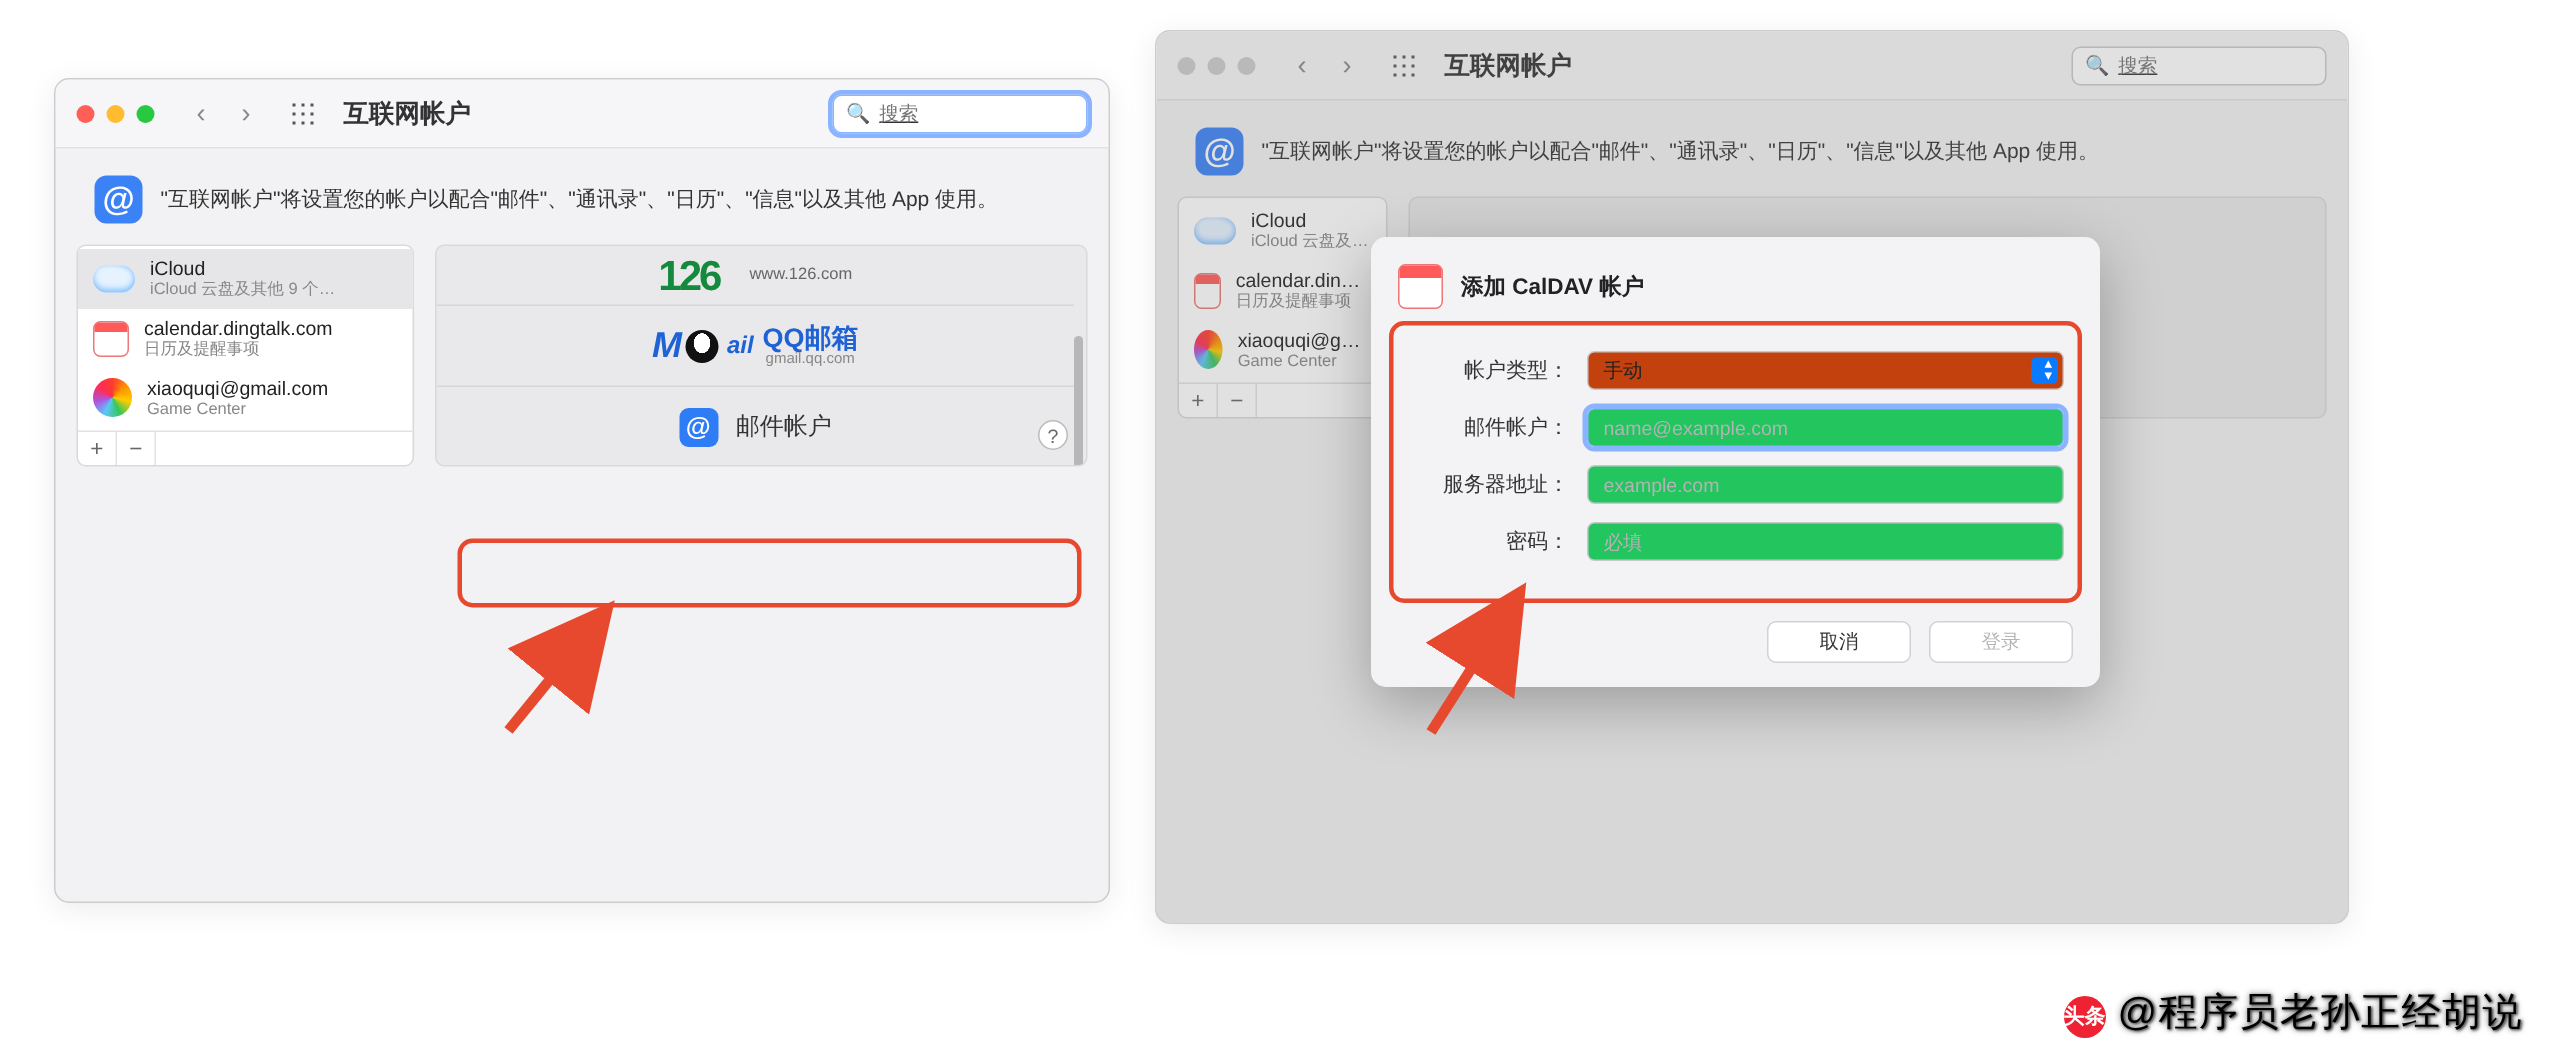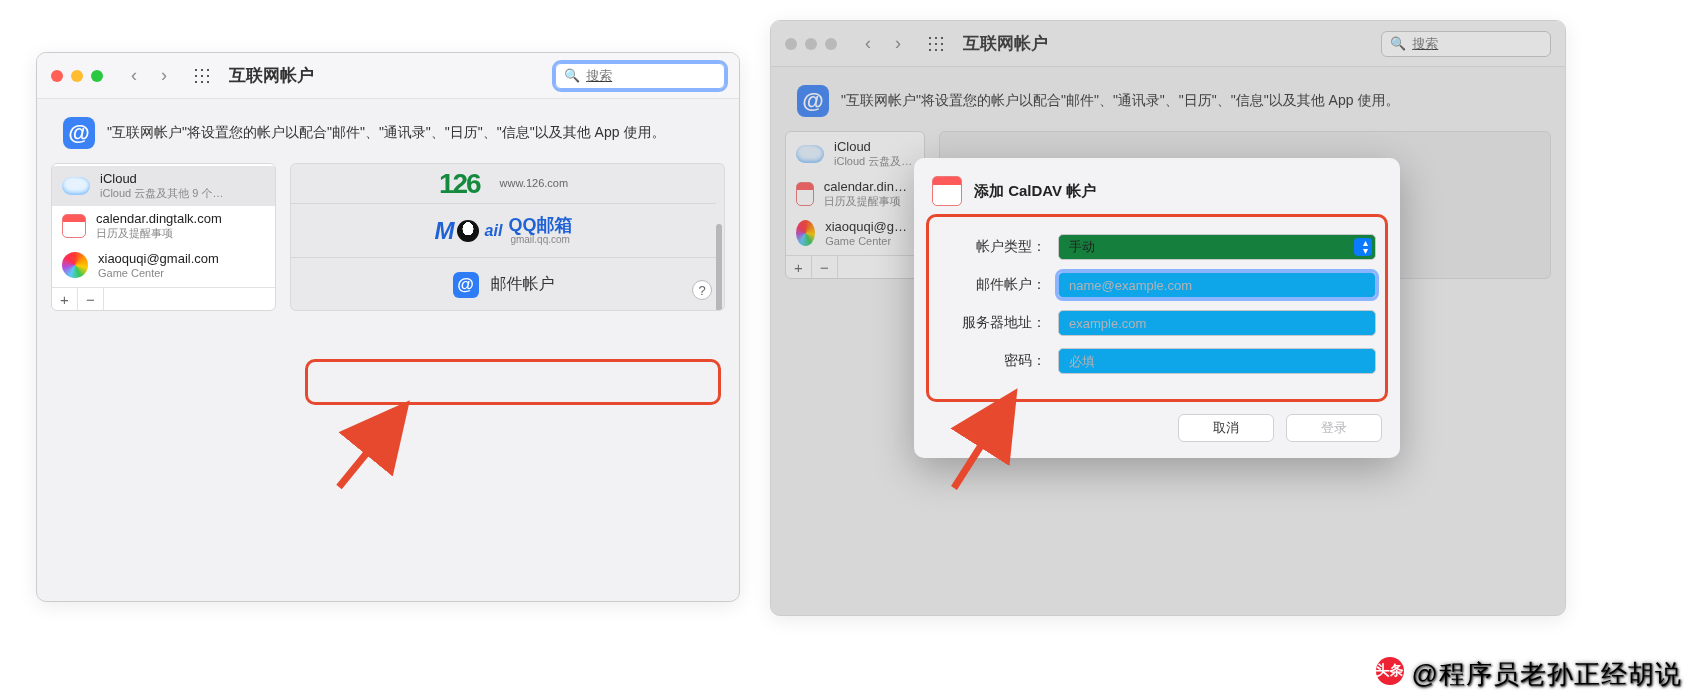--- a/index.html
+++ b/index.html
@@ -64,31 +64,31 @@
   .highlight-box { position: absolute; border: 3px solid #e7492e; border-radius: 10px; pointer-events: none; }
   .arrow-svg { position: absolute; pointer-events: none; }
 
   
   .modal { position: absolute; background: #f3f3f5; border-radius: 10px; box-shadow: 0 12px 40px rgba(0,0,0,0.28); padding: 18px 18px 16px; margin-top: 12px; }
   .modal-head { display:flex; align-items:center; gap:12px; margin-bottom: 18px; }
   .modal-title { font-size: 15px; font-weight: 600; color:#222; }
   .form-row { display:flex; align-items:center; gap: 12px; margin-bottom: 12px; }
   .form-label { width: 108px; text-align: right; font-size: 14px; color:#333; }
   .form-field { flex:1; }
-  .select { position:relative; height: 26px; border:1px solid #c8c8cc; border-radius:5px; background:#15803d; display:flex; align-items:center; padding: 0 26px 0 10px; font-size:13px; color:#222; }
+  .select { position:relative; height: 26px; border:1px solid #c8c8cc; border-radius:5px; background:#c2410c; display:flex; align-items:center; padding: 0 26px 0 10px; font-size:13px; color:#222; }
   .select::after { content:""; position:absolute; right:3px; top:3px; bottom:3px; width:18px; border-radius:4px; background:#0a7aff; }
   .select .chev { position:absolute; right:7px; top:50%; transform:translateY(-50%); color:#fff; font-size:10px; line-height:8px; text-align:center; z-index:1; }
-  .textfield { height:26px; border:1px solid #c8c8cc; border-radius:5px; background:#0ea5e9; padding:0 10px; font-size:13px; color:#222; width:100%; }
+  .textfield { height:26px; border:1px solid #c8c8cc; border-radius:5px; background:#22c55e; padding:0 10px; font-size:13px; color:#222; width:100%; }
   .textfield.focused { outline: 3px solid #8ab4ff; border-color:#8ab4ff; }
   .textfield::placeholder { color:#b3b3b6; }
   .modal-buttons { display:flex; justify-content:flex-end; gap: 12px; margin-top: 24px; }
   .btn { min-width: 96px; height: 28px; border-radius: 6px; border: 1px solid #d1d1d4; background:#fff; font-size:13px; color:#333; display:flex; align-items:center; justify-content:center; }
   .btn.disabled { color:#b5b5b8; }
 
-  .watermark { position:absolute; right: 24px; bottom: 8px; display:flex; align-items:flex-start; gap:8px;margin-left:24px; }
+  .watermark { position:absolute; right: 24px; bottom: 8px; display:flex; align-items:flex-end; gap:8px;margin-left:24px; }
   .wm-logo { width:28px; height:28px; border-radius:50%; background:#e23; color:#fff; display:flex; align-items:center; justify-content:center; font-size:14px; font-weight:700; }
   .wm-text { font-size: 26px; color:#000000; text-shadow: 0 0 4px rgba(0,0,0,.6), 1px 1px 2px rgba(0,0,0,.8); font-weight:500; letter-spacing:1px; }
 
   .cloud { width:28px; height:18px; border-radius:10px; background: radial-gradient(ellipse at 40% 60%, #e6f3ff 60%, #9fd0ff 100%); box-shadow: inset 0 -2px 4px #7cbcff; }
 </style>
 </head>
 <body>
 
 <div class="window" style="left:36px; top:52px; width:704px; height:550px;">
   <div class="titlebar">

